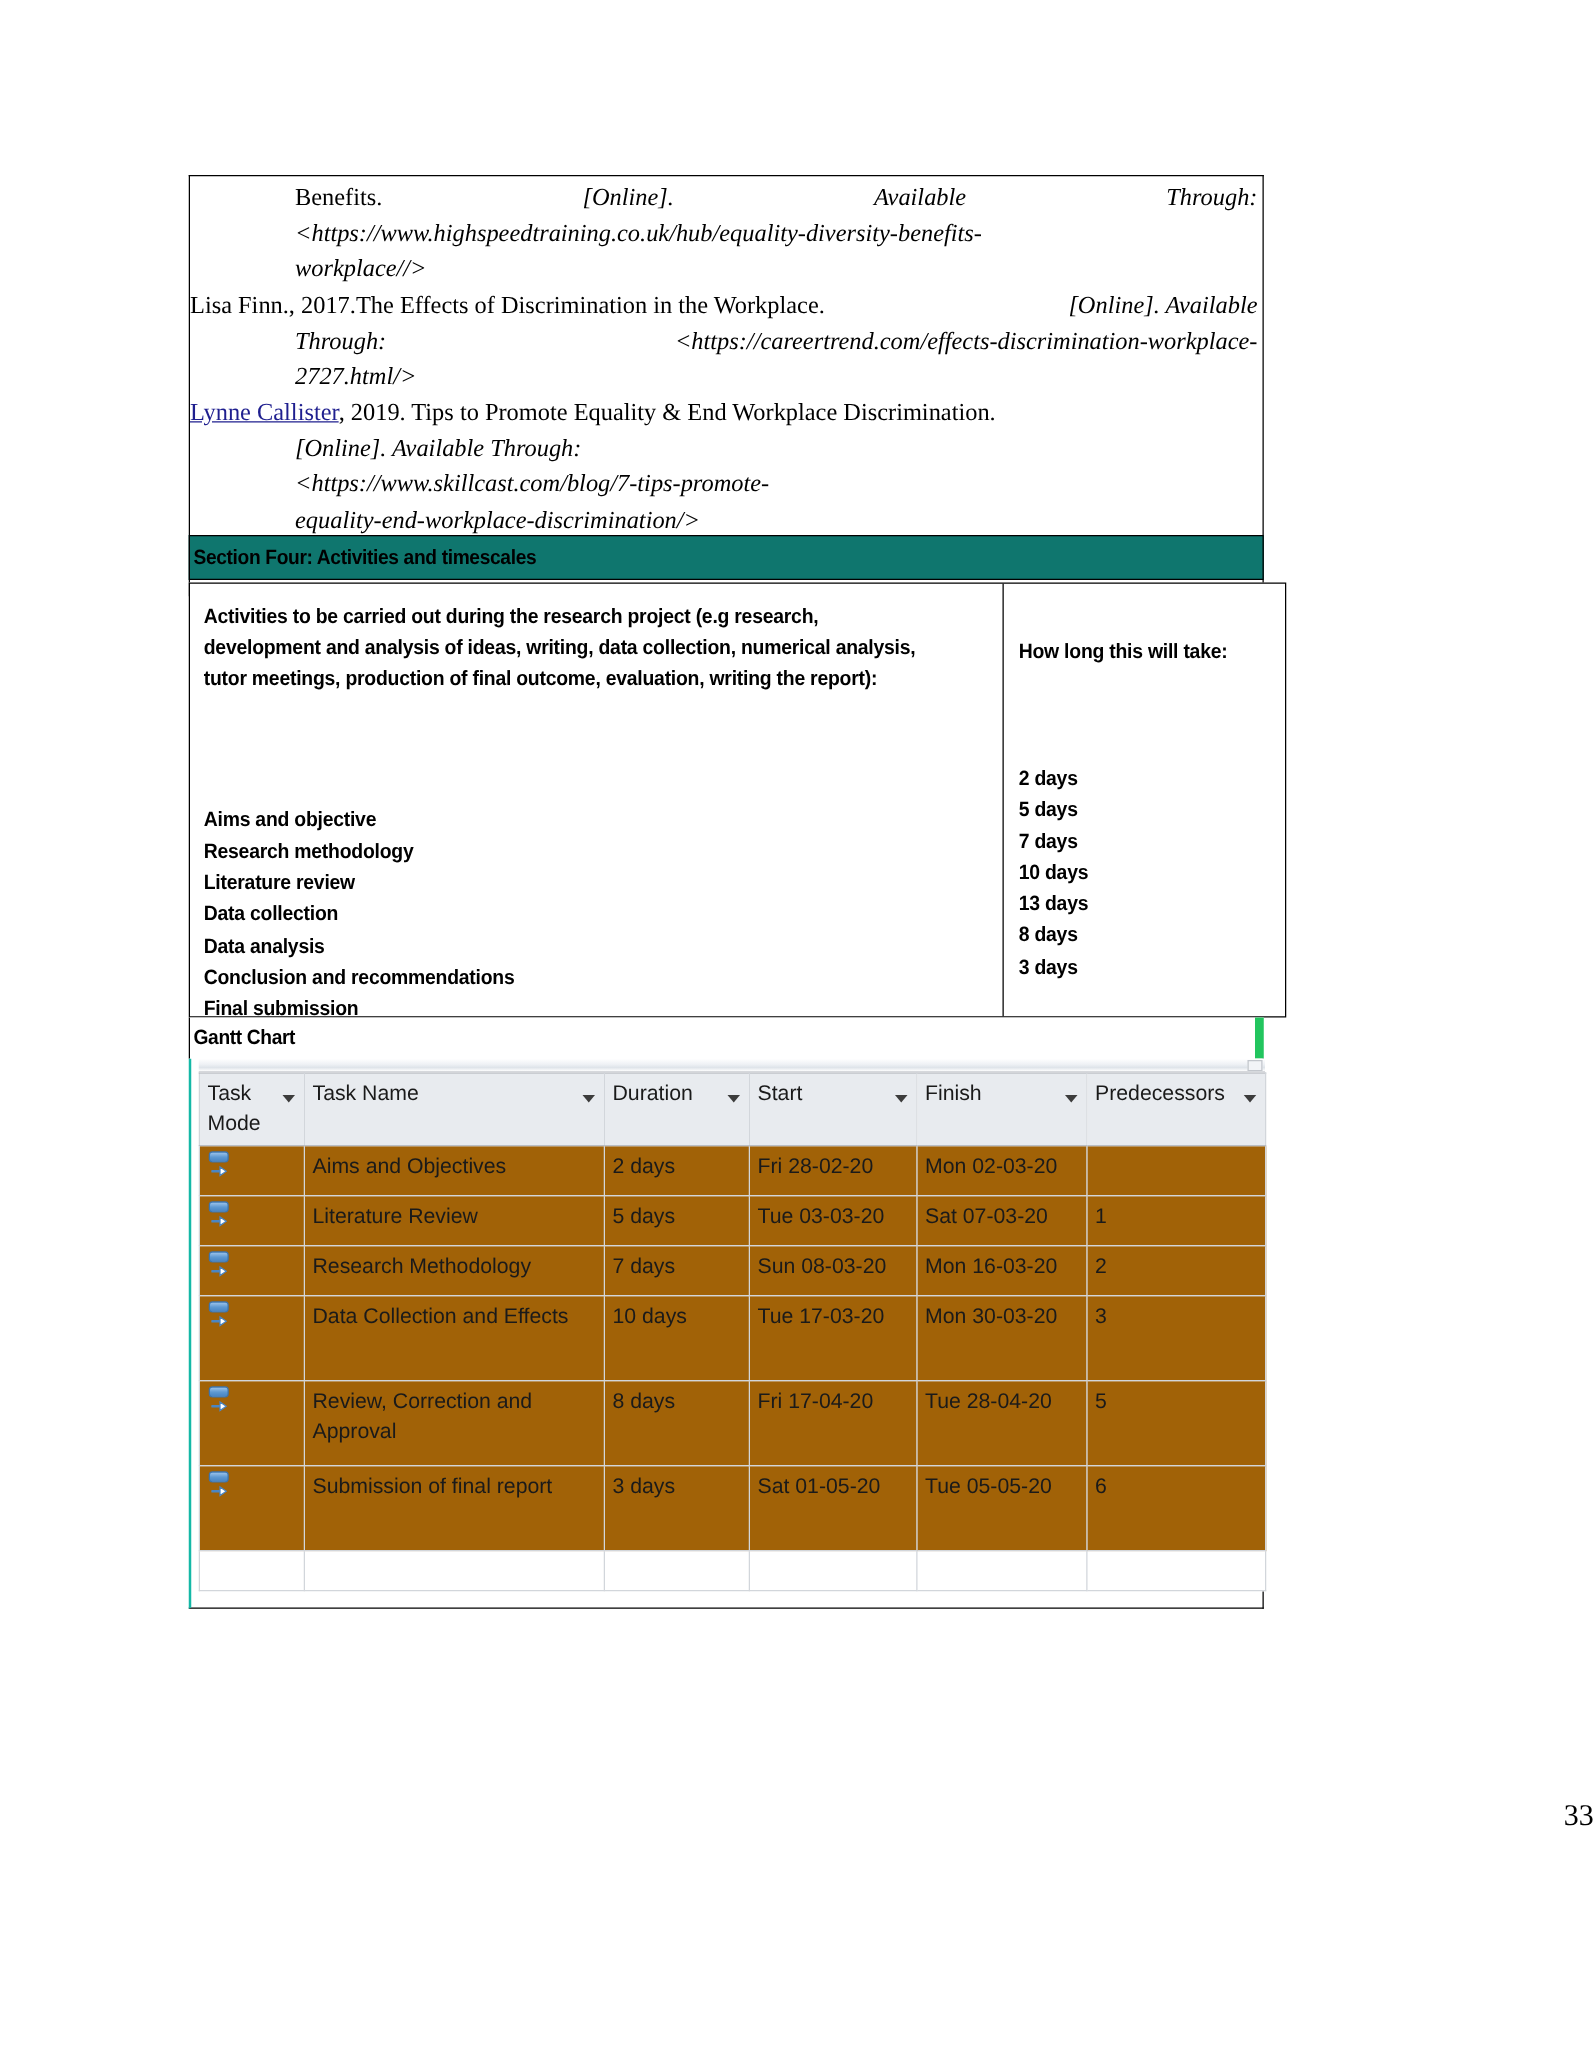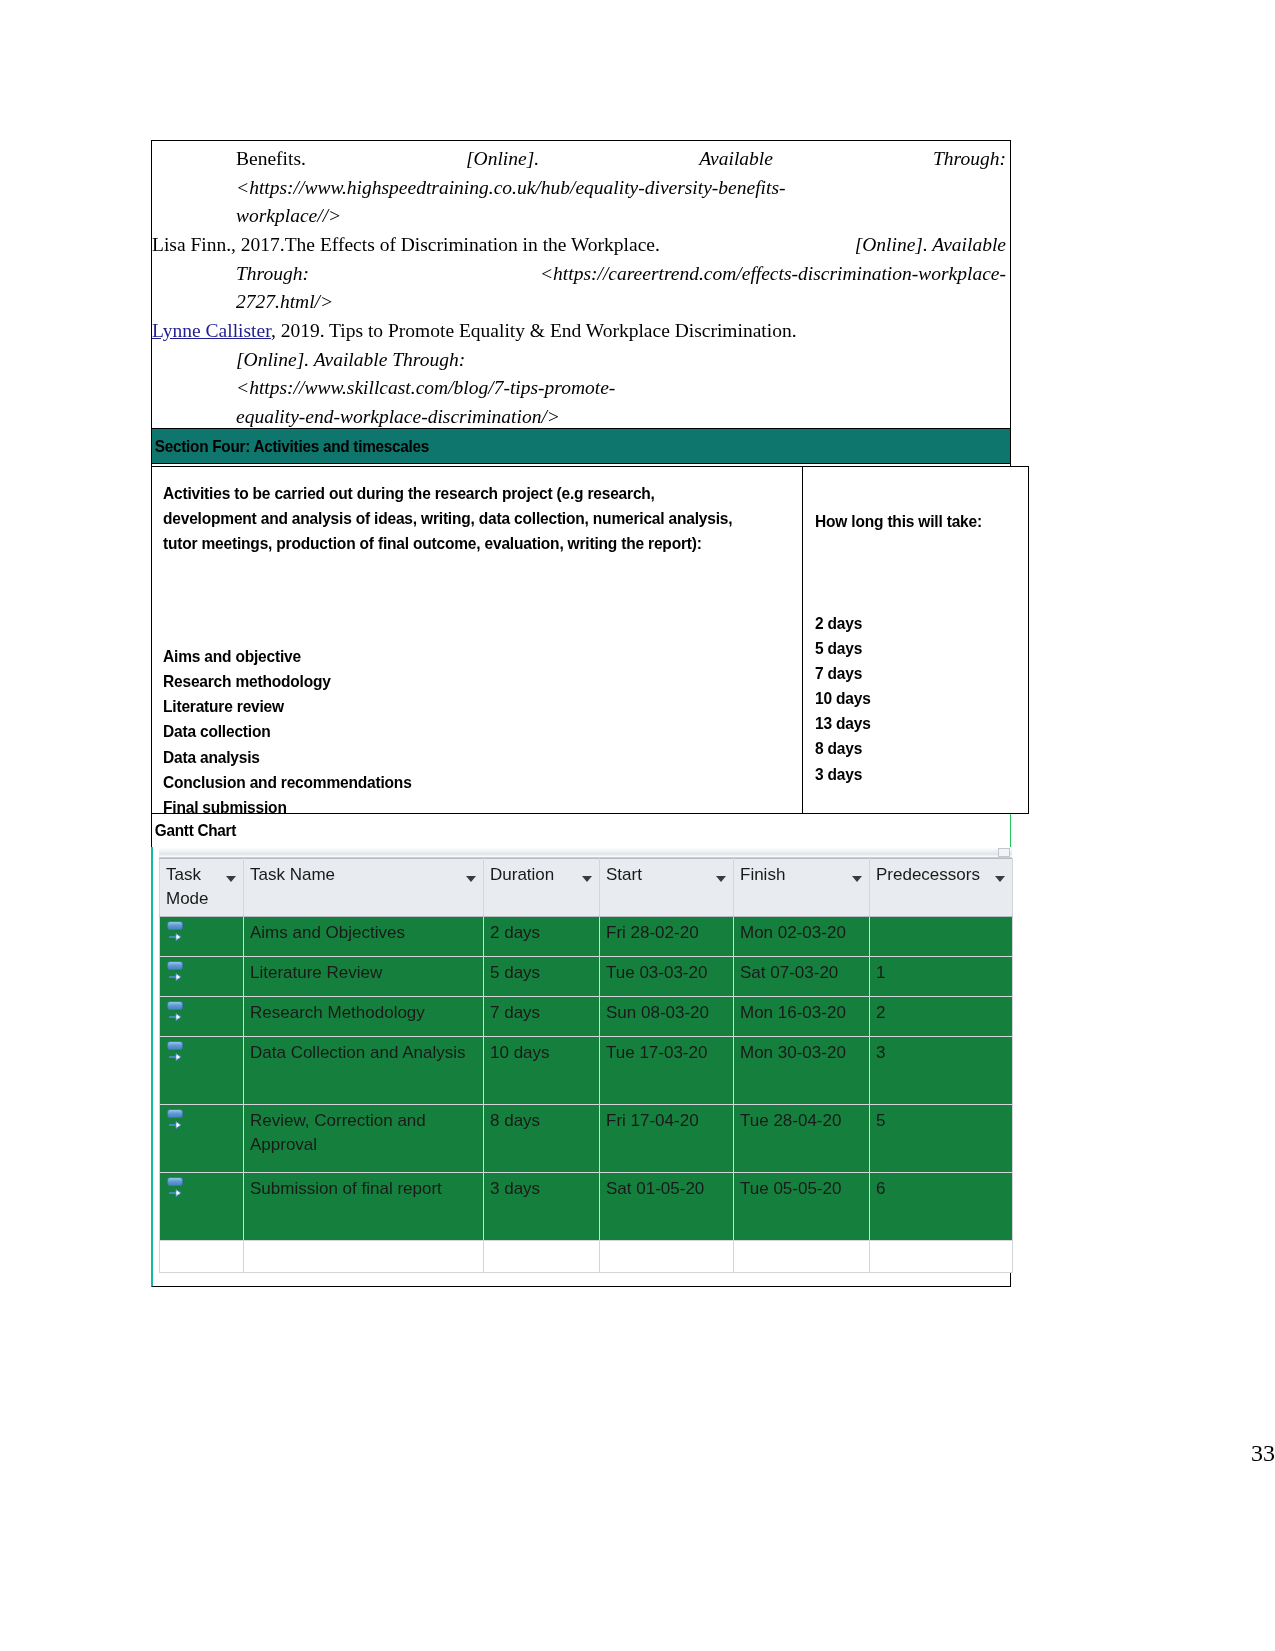--- a/index.html
+++ b/index.html
@@ -125,21 +125,21 @@
   .dur-list div { line-height: 1.52; }
 
   
   .gantt-band {
     position: absolute;
     left: 151px;
     top: 814px;
     width: 860px;
     height: 33px;
     border-left: 1px solid #000;
-    border-right: 1px solid #22c55e;
+    border-right: 7px solid #22c55e;
     box-sizing: border-box;
     display: flex;
     align-items: center;
     background: #fff;
   }
   .gantt-band-text {
     font-family: "Liberation Sans", sans-serif;
     font-weight: bold;
     font-size: 16.5px;
     letter-spacing: -0.3px;
@@ -192,21 +192,21 @@
   }
   table.gantt th, table.gantt td {
     border: 1px solid #d2d6db;
     font-size: 17px;
     color: #1a1a1a;
     vertical-align: top;
     padding: 4px 6px 5px 6px;
     font-family: "Liberation Sans", sans-serif;
     font-weight: normal;
     line-height: 1.42;
-    background: #15803d;
+    background: #a16207;
   }
   table.gantt th {
     background: #e8ebef;
     text-align: left;
     height: 46px;
     vertical-align: top;
     position: relative;
     border-top: 1px solid #b9bdc3;
     border-bottom: 1px solid #b9bdc3;
   }
@@ -457,21 +457,21 @@
 
           <tr class="gantt-row tall">
             <td class="c-mode-cell">
               <span class="mode-icon">
                 <span class="pin-top"></span>
                 <svg class="pin-arrow" viewBox="0 0 13 12">
                   <path d="M0.5 5.5 H7 V2.5 L12 6 L7 9.5 V6.5 H0.5 Z" fill="#ffffff" stroke="#4a86c4" stroke-width="1"></path>
                 </svg>
               </span>
             </td>
-            <td class="c-name-cell">Data Collection and Analysis</td>
+            <td class="c-name-cell">Data Collection and Effects</td>
             <td>10 days</td>
             <td>Tue 17-03-20</td>
             <td>Mon 30-03-20</td>
             <td>3</td>
           </tr>
 
 
           <tr class="gantt-row tall">
             <td class="c-mode-cell">
               <span class="mode-icon">

